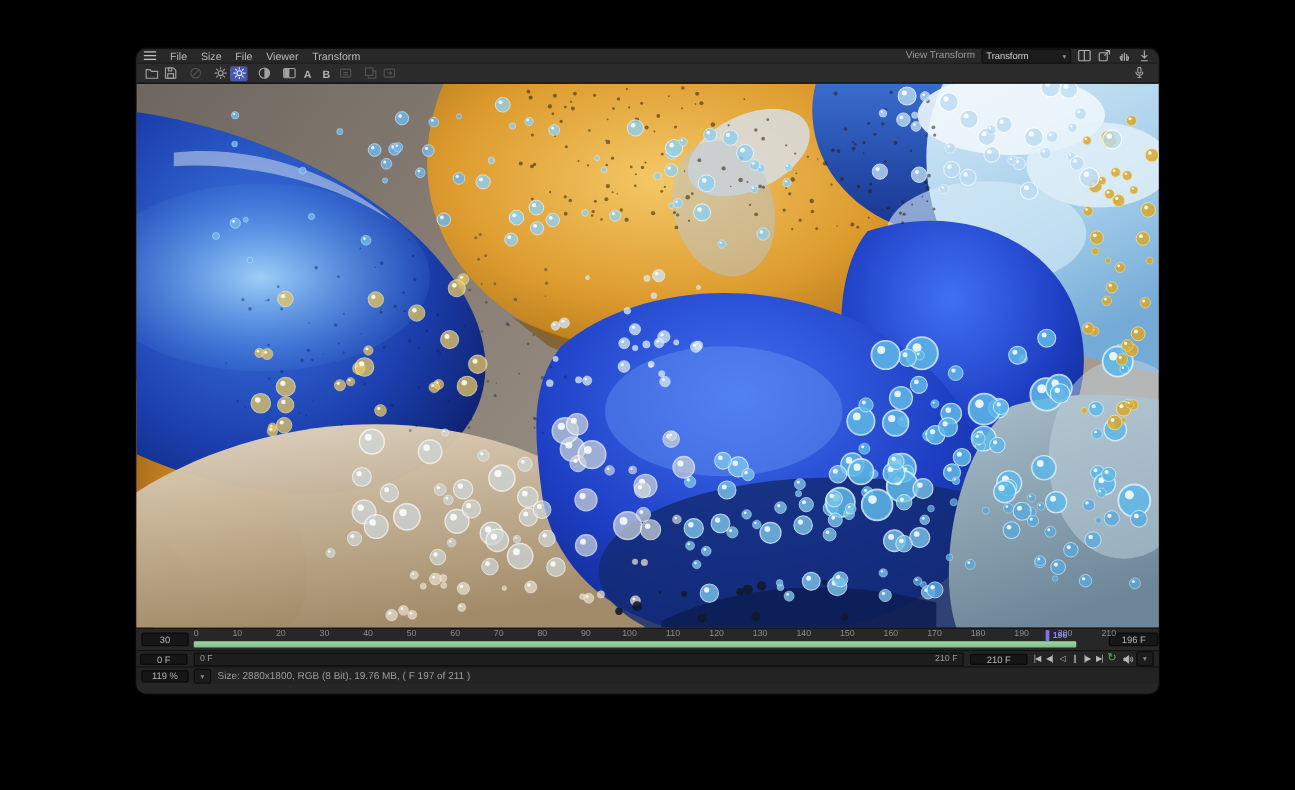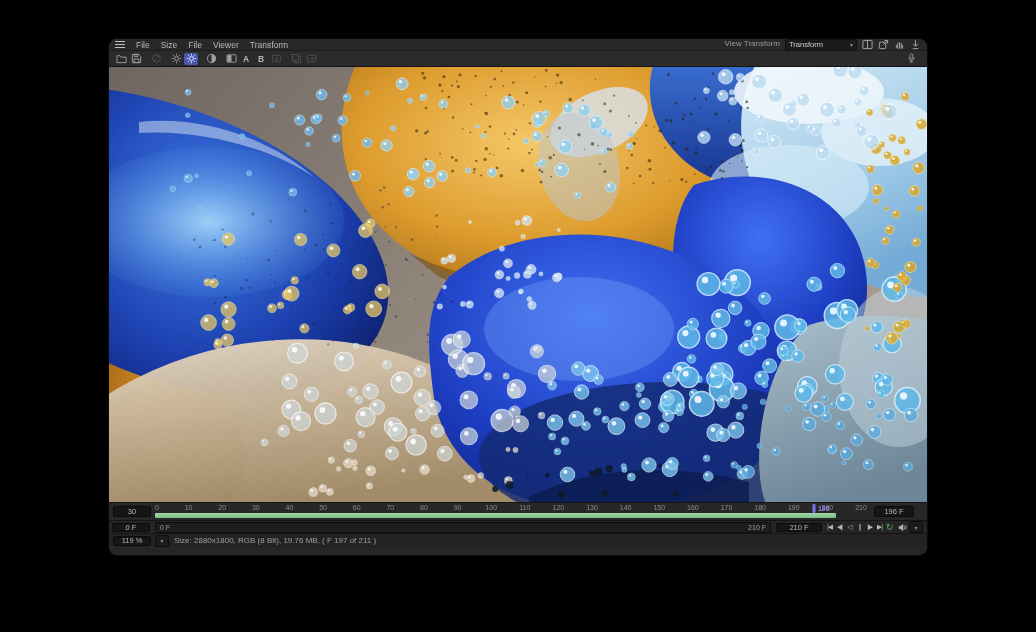--- a/index.html
+++ b/index.html
@@ -35,21 +35,21 @@
   .viewport{position:relative;height:435px;background:#111;overflow:hidden;}
   .viewport svg{position:absolute;inset:0;display:block;}
   
   .row{display:flex;align-items:center;background:#272727;border-top:1px solid #151515;}
   .ruler-row{height:17px;}
   .range-row{height:12px;background:#242424;}
   .status-row{height:13px;background:#232323;}
   .field{background:#161616;border:1px solid #0b0b0b;border-radius:2px;color:#b6b6b6;font-size:7.5px;
     display:flex;align-items:center;justify-content:center;box-sizing:border-box;}
   .fps-field{width:38px;height:11px;margin:0 4px;}
-  .cur-field{width:40px;height:11px;margin:0 13px;}
+  .cur-field{width:40px;height:11px;margin:0 0;}
   .rangeval-field{width:46px;height:9px;margin:0 3px;}
   .zoom-field{width:38px;height:10px;margin:0 4px;}
   .ruler{flex:1;position:relative;height:100%;}
   .tick-label{position:absolute;top:1px;font-size:7px;color:#8d8d8d;transform:translateX(-50%);white-space:nowrap;}
   .green-bar{position:absolute;left:0;bottom:2px;height:5px;background:linear-gradient(#9ed7a7,#7fbd8a);border-radius:1px;}
   .playhead{position:absolute;width:3px;height:9px;top:1px;background:#7a74e8;border-radius:1px;transform:translateX(-50%);}
   .playhead-label{position:absolute;top:1.5px;font-size:7px;color:#8d87f2;font-weight:bold;}
   .range-bar{flex:1;position:relative;height:9px;background:#1d1d1d;border:1px solid #0e0e0e;border-radius:1px;margin:0 2px;}
   .range-bar .s{position:absolute;left:4px;top:1px;font-size:7px;color:#9c9c9c;}
   .range-bar .e{position:absolute;right:4px;top:1px;font-size:7px;color:#9c9c9c;}

